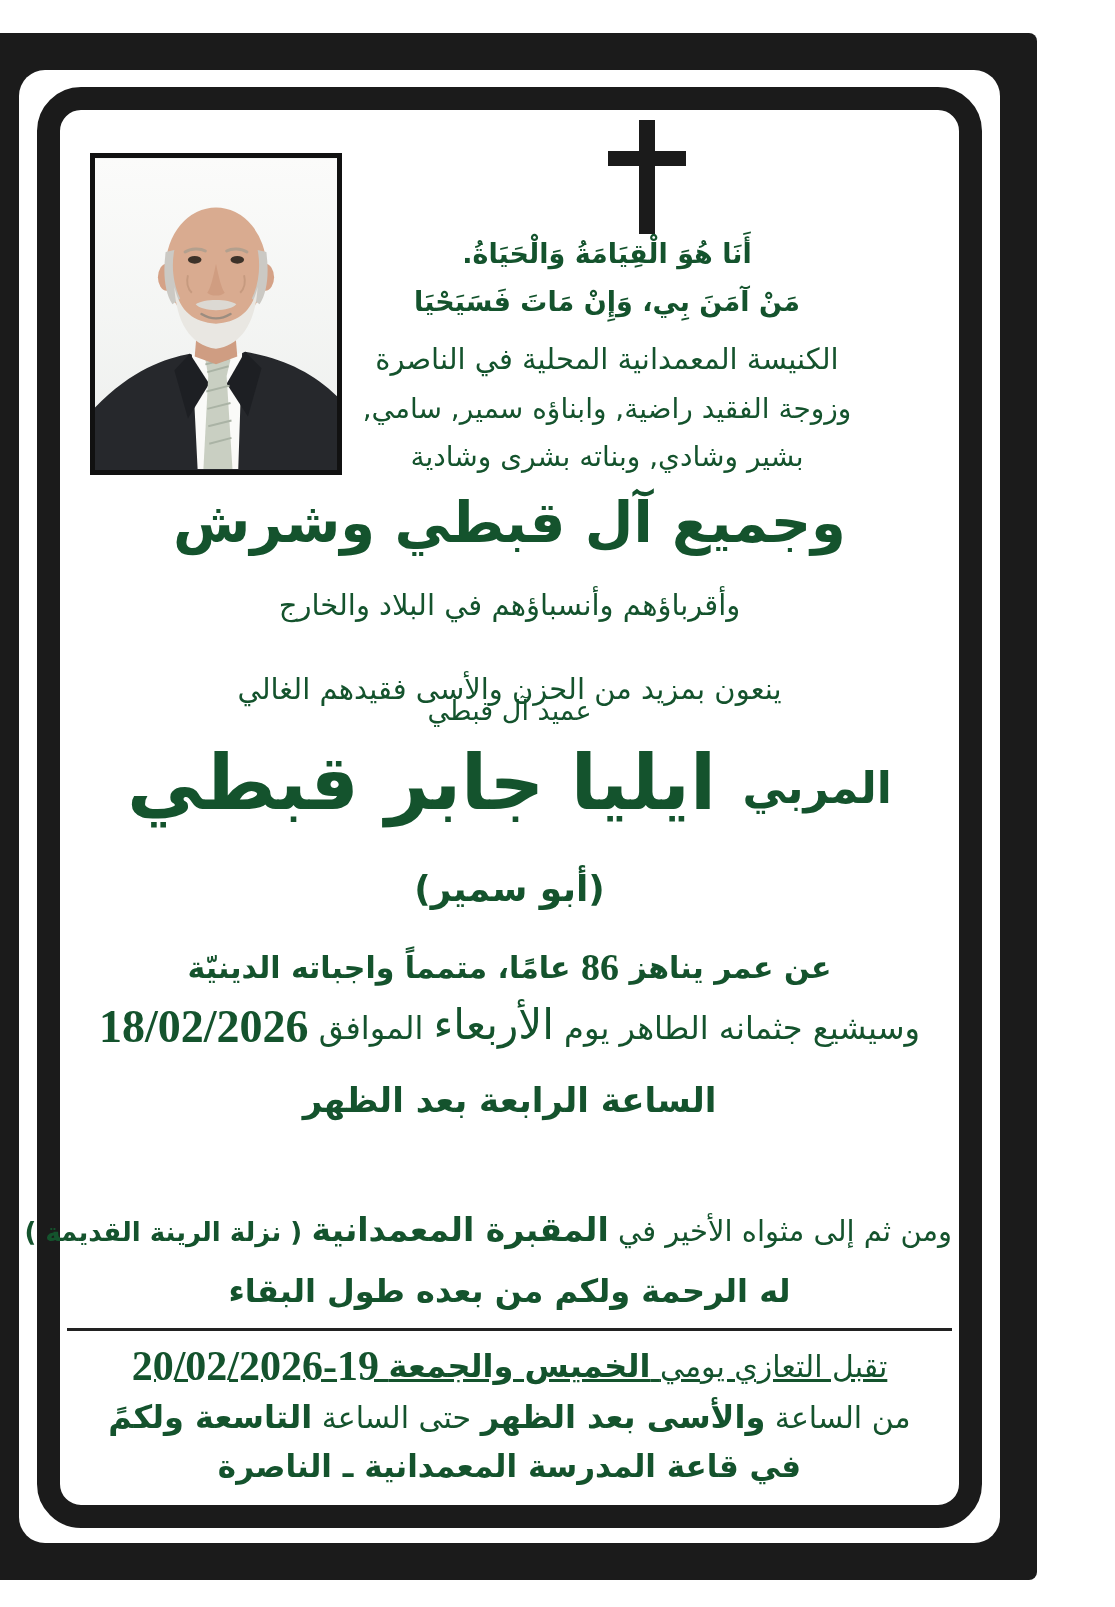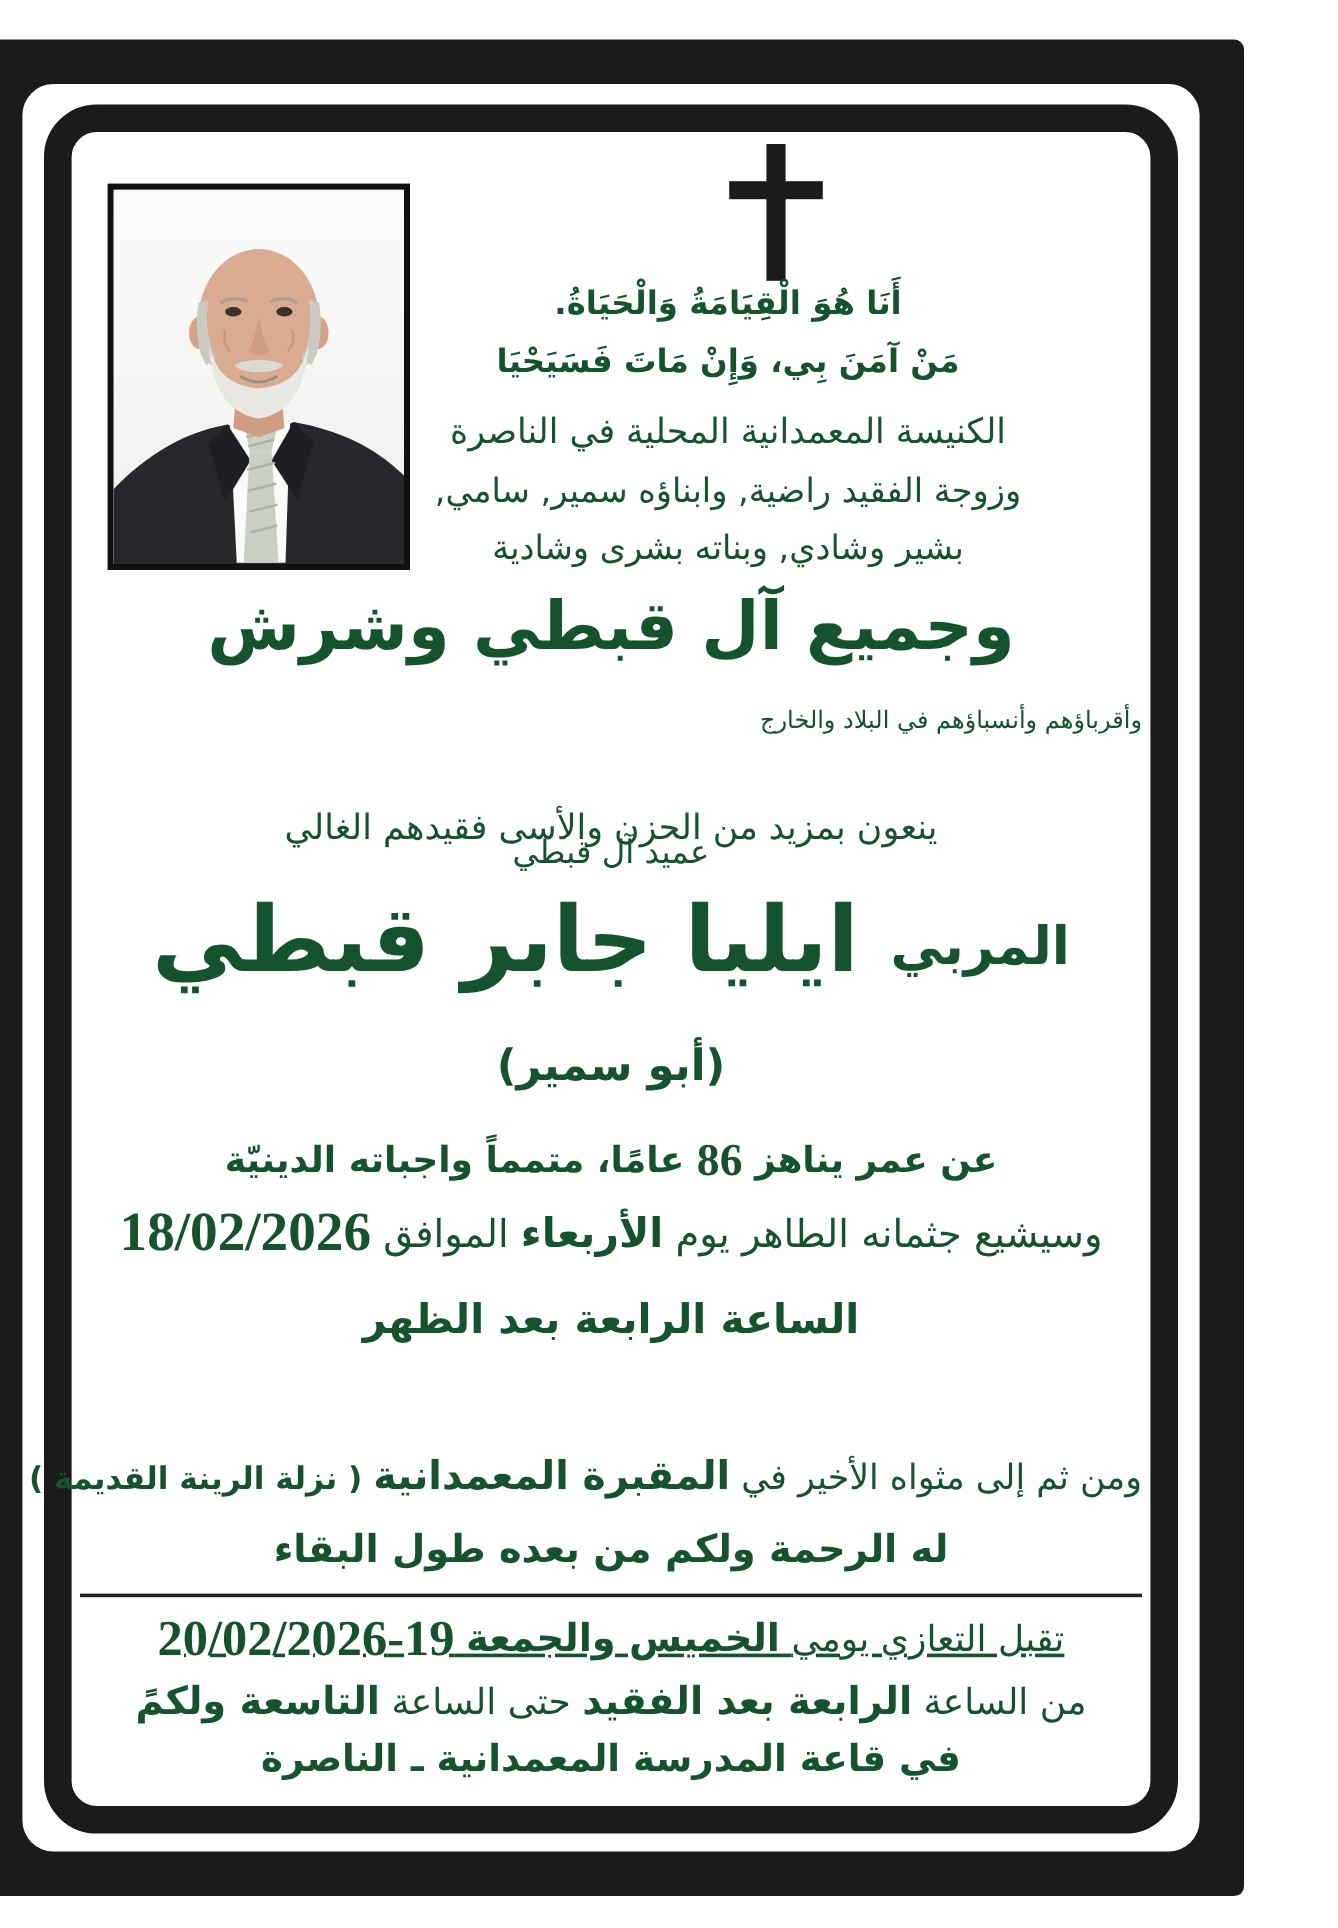--- a/index.html
+++ b/index.html
@@ -37,29 +37,29 @@
   .cross .v{position:absolute;left:37px;top:0;width:16px;height:114px;background:#1b1b1b;}
   .cross .h{position:absolute;left:6px;top:31px;width:78px;height:15px;background:#1b1b1b;}
   
   .line{position:absolute;text-align:center;white-space:nowrap;}
   .hdrcol{left:320px;width:670px;}
   .fullcol{left:115px;width:885px;}
   .quote{font-size:27px;font-weight:bold;}
   .t-church{font-size:29px;}
   .t-family{font-size:28px;}
   .t-title{font-size:56px;font-weight:bold;}
-  .t-rel{font-size:20px;text-align:right;}
+  .t-rel{font-size:29px;}
   .t-mourn{font-size:29px;}
   .t-dean{font-size:27px;}
   .t-honor{font-size:44px;font-weight:bold;vertical-align:6px;}
   .t-name{font-size:76px;font-weight:bold;}
   .t-kunya{font-size:36px;font-weight:bold;}
   .t-age{font-size:30px;font-weight:bold;}
   .t-funeral{font-size:32px;}
-  .t-funeral .day{font-size:34px;font-weight:bold;}
+  .t-funeral .day{font-size:42px;font-weight:normal;}
   .serifdate{font-family:"Liberation Serif","DejaVu Serif",serif;font-weight:bold;}
   .d-big{font-size:46px;vertical-align:-3px;letter-spacing:1px;}
   .d-mid{font-size:42px;vertical-align:-3px;letter-spacing:1px;}
   .d-small{font-size:38px;vertical-align:-2px;}
   .t-time{font-size:34px;font-weight:bold;}
   .t-fromchurch{font-size:34px;font-weight:bold;}
   .t-burial{font-size:29px;}
   .t-burial .place{font-size:33px;font-weight:bold;}
   .t-burial .note{font-size:26px;font-weight:bold;}
   .t-blessing{font-size:32px;font-weight:bold;}
@@ -178,20 +178,20 @@
   <div class="divider"></div>
 
   <div class="line fullcol t-cond" style="top:1342px;">
     <span>تقبل التعازي يومي</span>
     <span class="days">الخميس والجمعة</span>
     <span class="serifdate d-mid">19-20/02/2026</span>
   </div>
 
   <div class="line fullcol t-hours" style="top:1398px;">
     <span>من الساعة</span>
-    <span class="hb">الرابعة بعد الفقيد</span>
+    <span class="hb">والأسى بعد الظهر</span>
     <span>حتى الساعة</span>
     <span class="hb">التاسعة ولكمً</span>
   </div>
 
   <div class="line fullcol t-venue" style="top:1448px;">في قاعة المدرسة المعمدانية ـ الناصرة</div>
 
 </div>
 
 </body></html>

